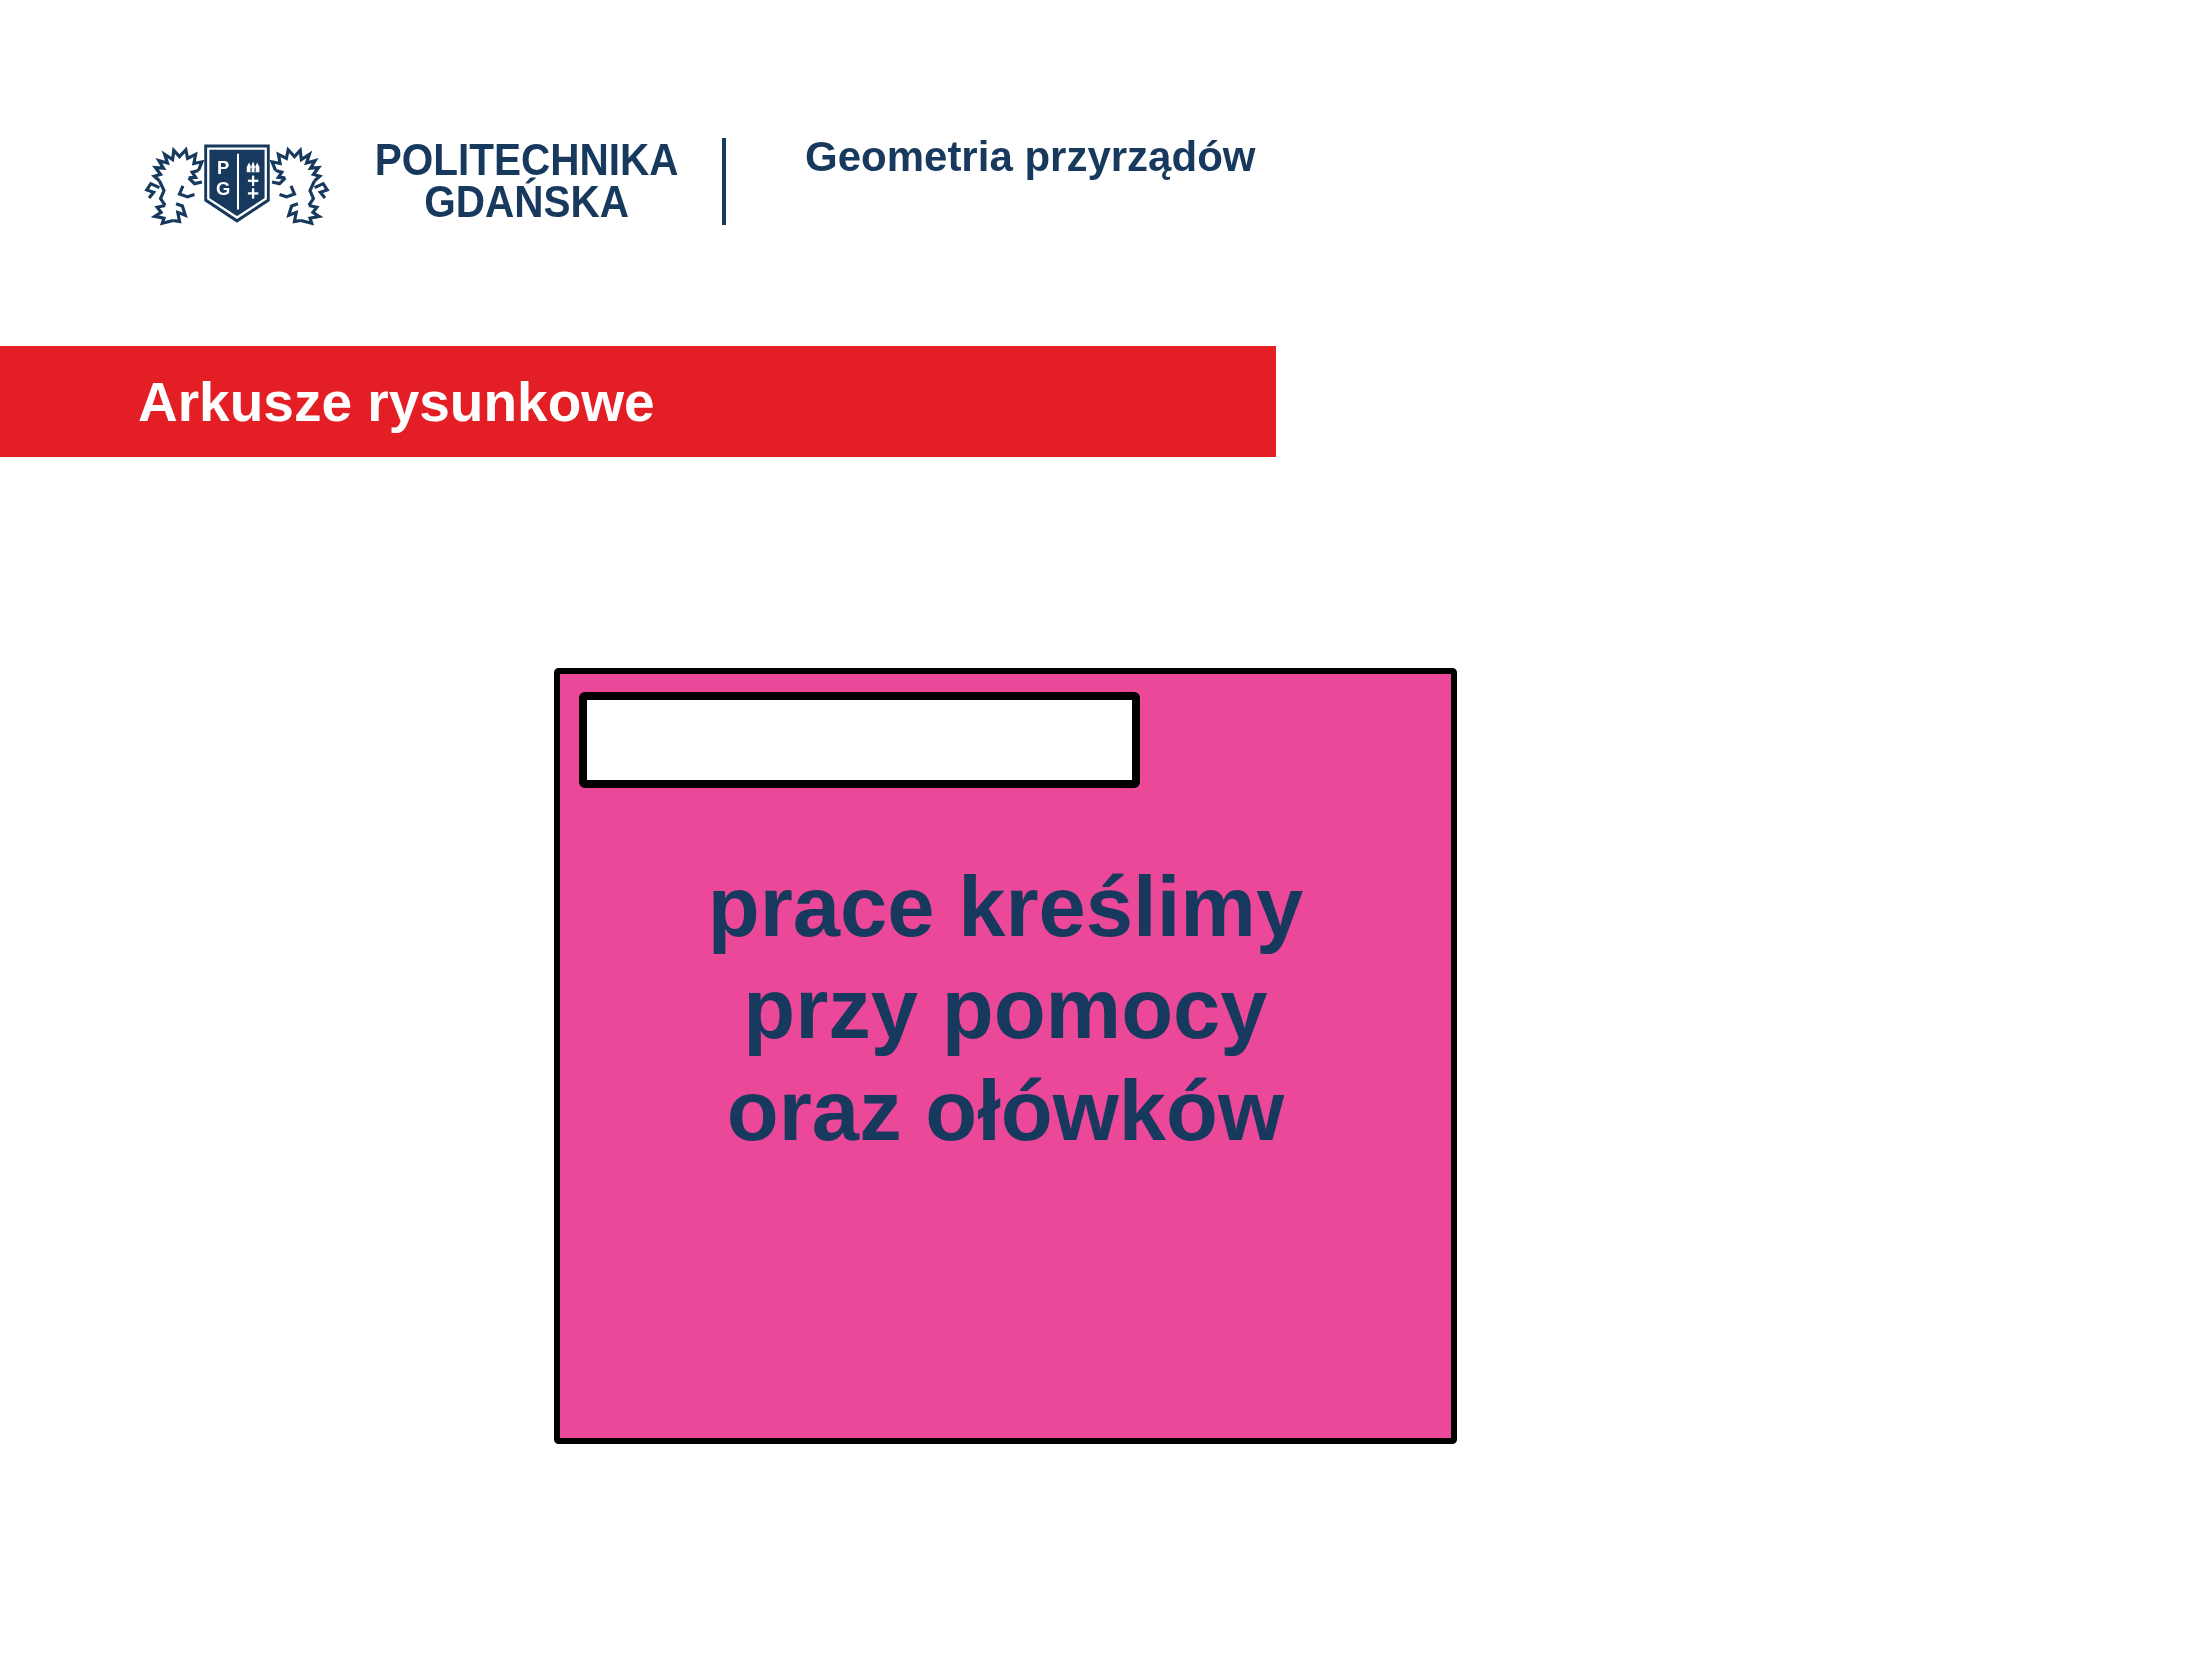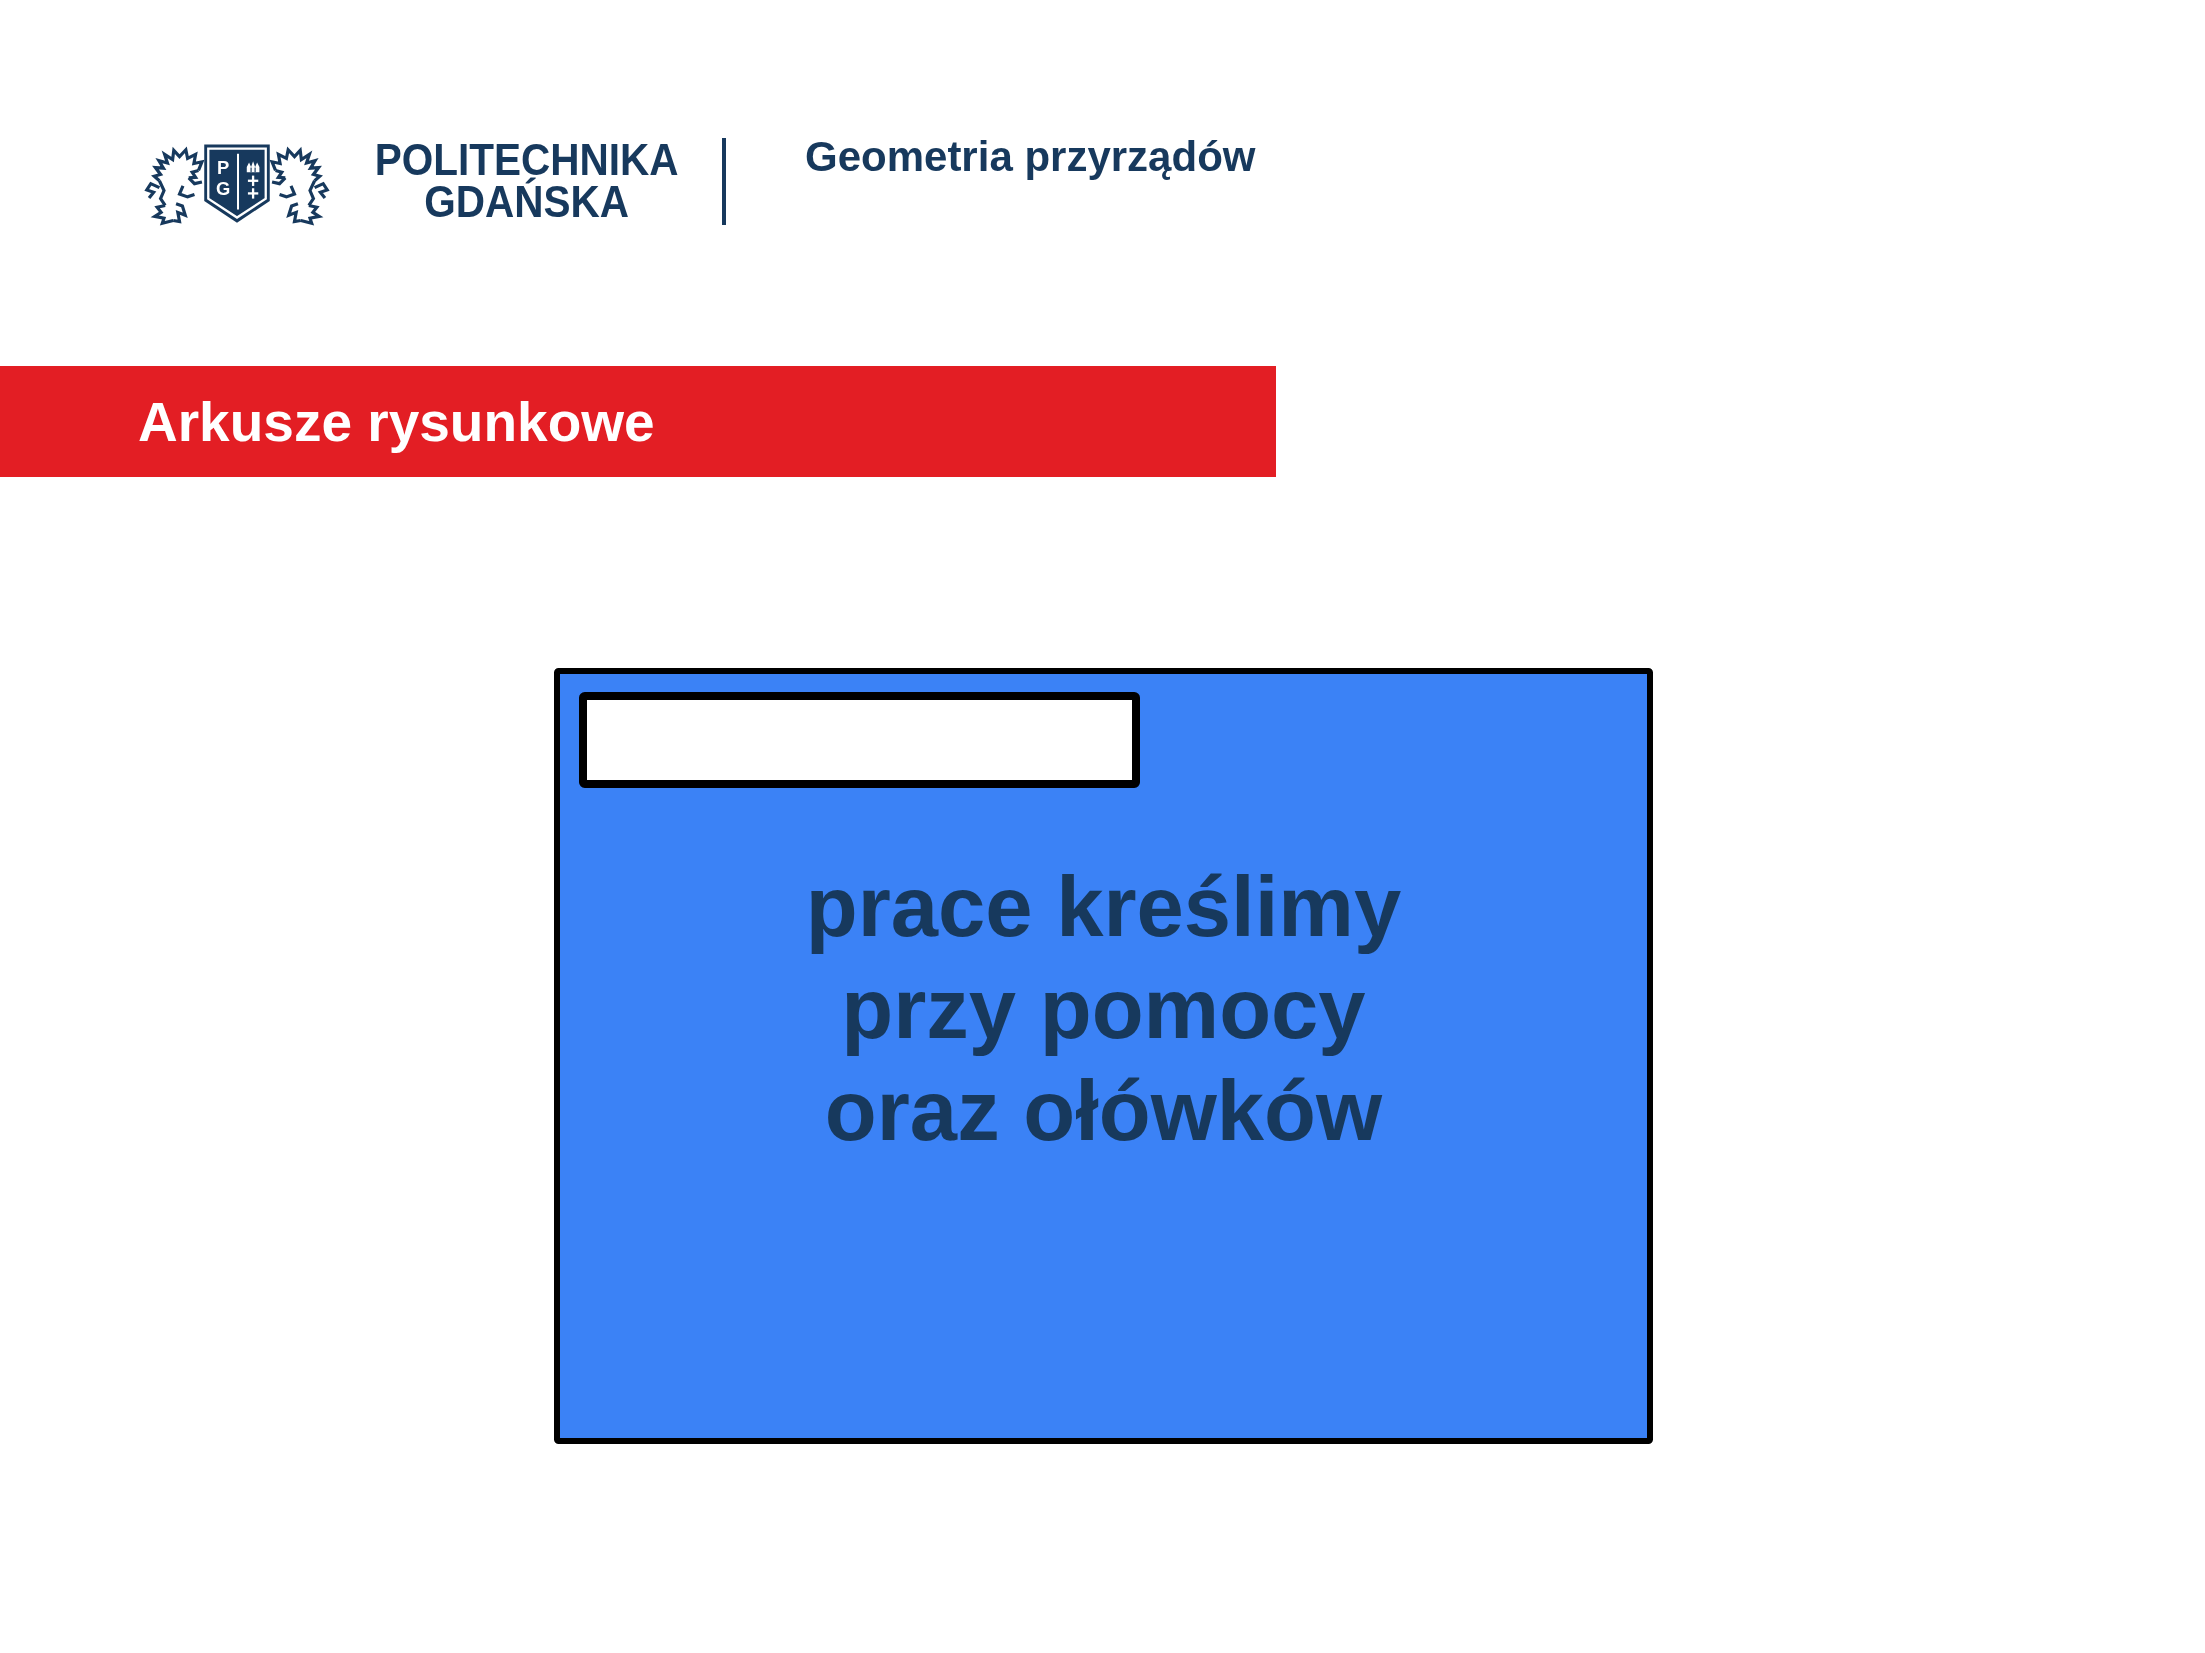--- a/index.html
+++ b/index.html
@@ -24,34 +24,34 @@
     background:var(--navy);
   }
   .course-block{
     position:absolute; left:805px; top:129px;
     color:var(--navy); font-weight:700; font-size:42px; line-height:55px;
     white-space:nowrap;
   }
 
   
   .banner{
-    position:absolute; left:0; top:366px; width:1276px; height:111px;
+    position:absolute; left:0; top:346px; width:1276px; height:111px;
     background:var(--red);
     display:flex; align-items:center;
   }
   .banner-label{
     color:#ffffff; font-weight:700; font-size:55px;
     padding-left:138px; white-space:nowrap;
   }
 
   
   .sheet{
-    position:absolute; left:554px; top:668px; width:1099px; height:776px;
+    position:absolute; left:554px; top:668px; width:903px; height:776px;
     box-sizing:border-box; border:6.3px solid #000; border-radius:4.6px;
-    background:#3b82f6;
+    background:#ec4899;
   }
   .title-block{
     position:absolute; left:19px; top:18px; width:561px; height:96px;
     box-sizing:border-box; border:8px solid #000; border-radius:5.7px;
     background:#fff;
   }
   .sheet-text{
     position:absolute; left:0; right:0; top:182px;
     text-align:center;
     color:var(--navy); font-weight:700; font-size:85px; line-height:102px;

